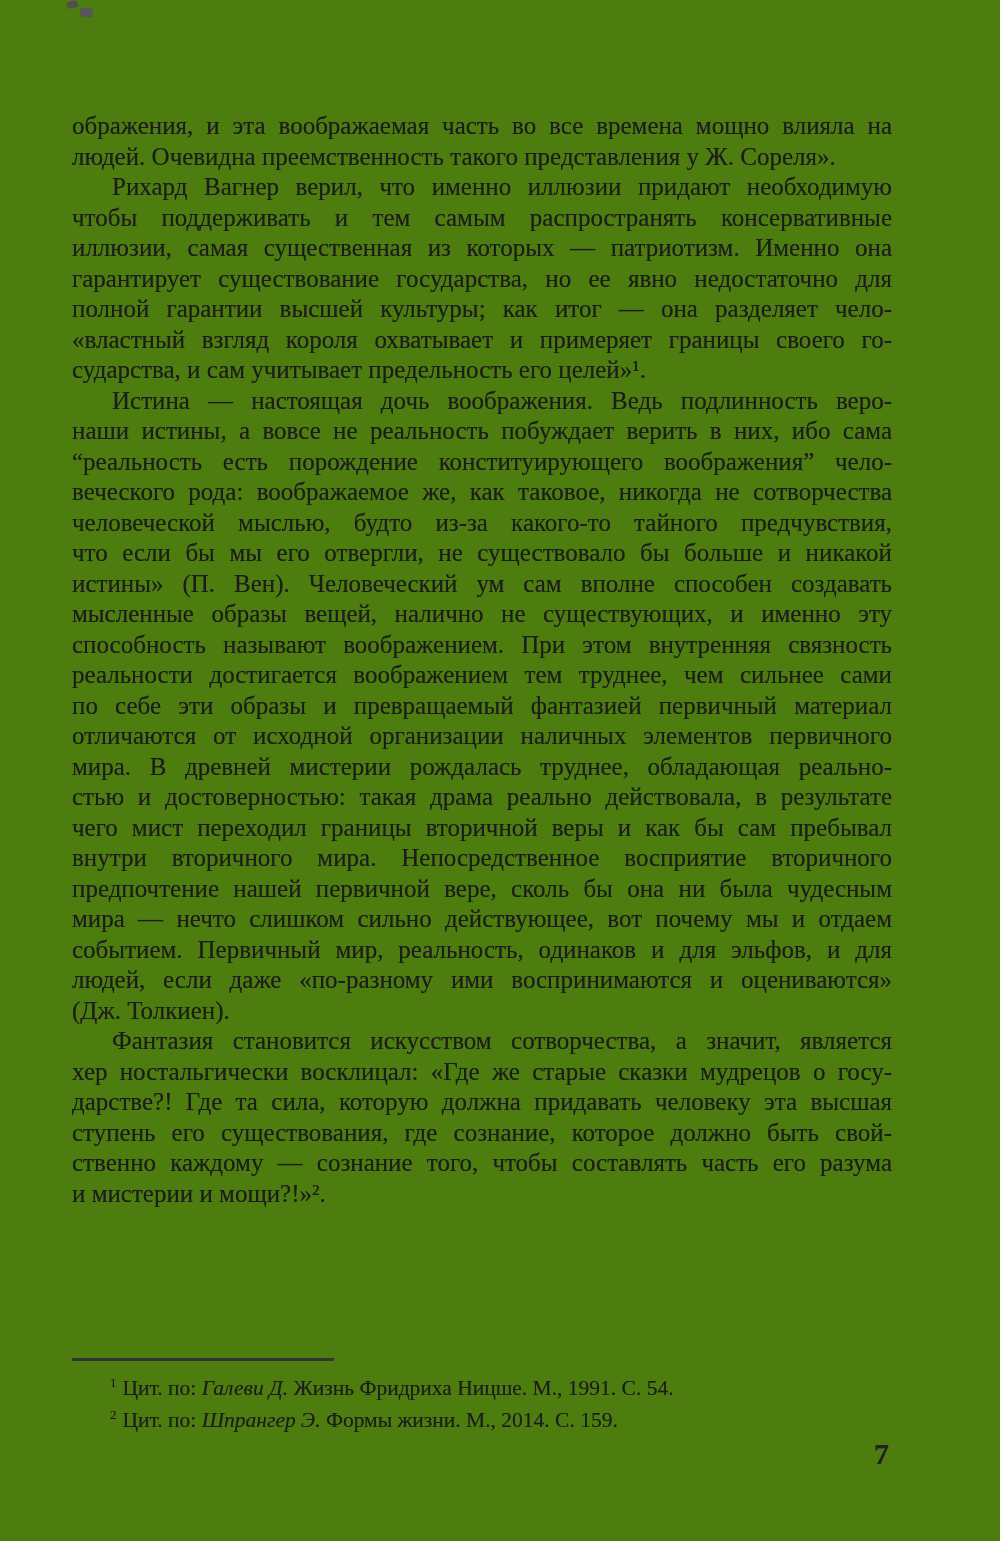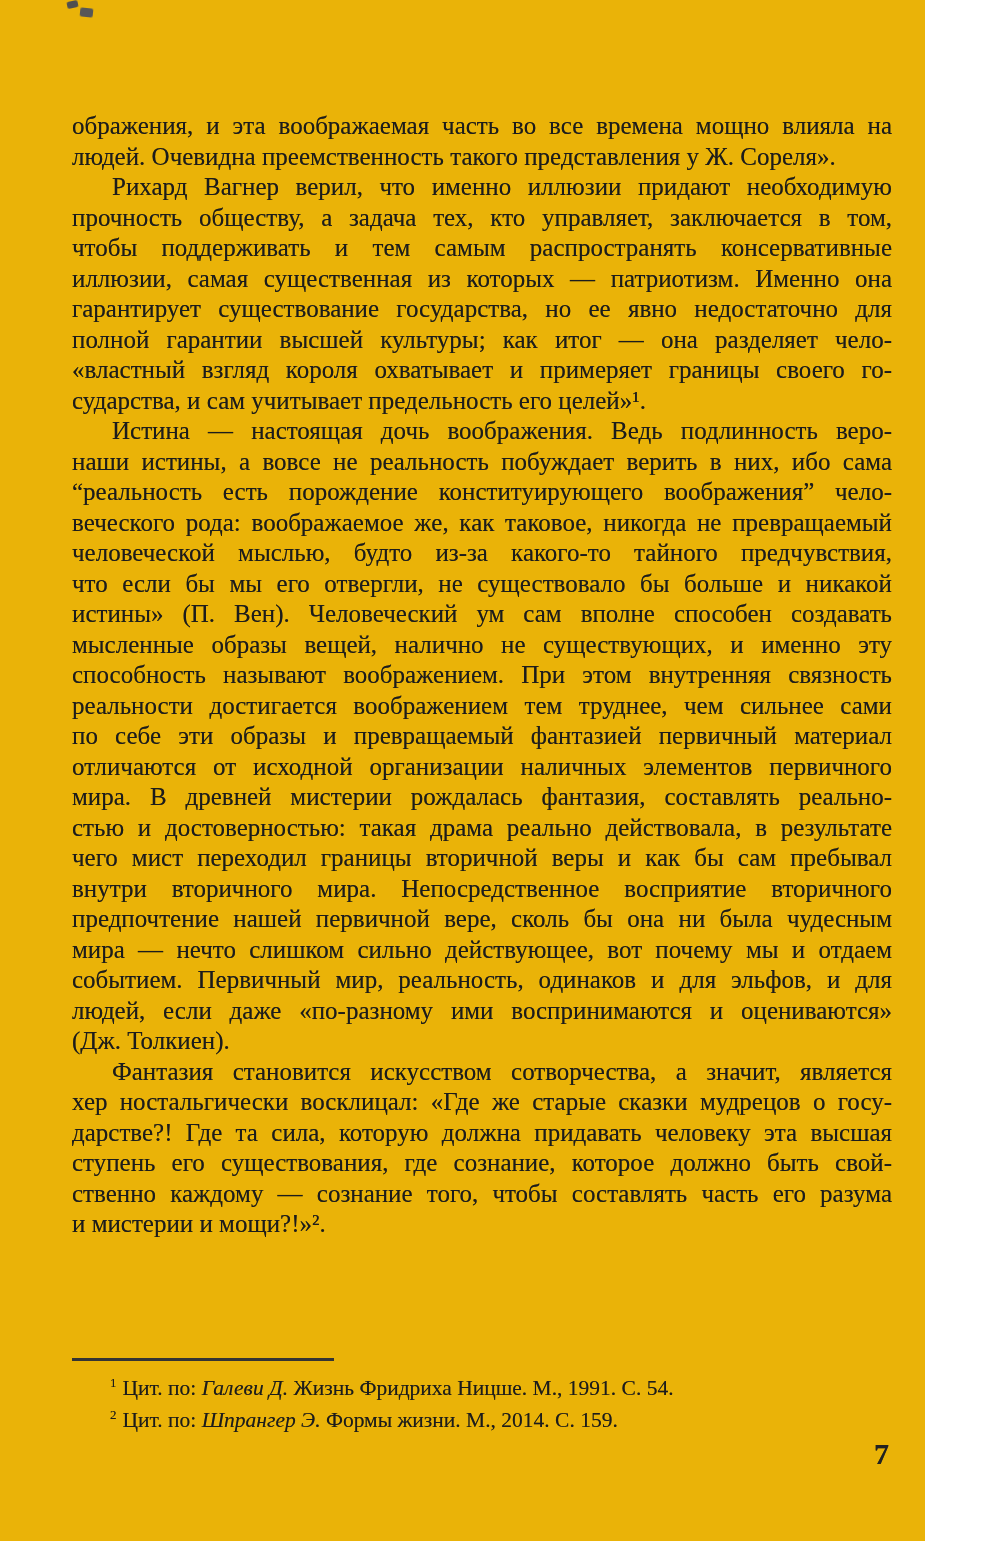--- a/index.html
+++ b/index.html
@@ -2,23 +2,23 @@
 <html lang="ru"><head>
 <meta charset="utf-8">
 <style>
   html, body {
     margin: 0;
     padding: 0;
     background: #ffffff;
   }
   .page {
     position: relative;
-    width: 925px;
+    width: 1000px;
     height: 1541px;
-    background: #eab308;
+    background: #4d7c0f;
     overflow: hidden;
     font-family: "Liberation Serif", "DejaVu Serif", serif;
     color: #1c1c1c;
   }
   
   .speck {
     position: absolute;
     background: #4f4f4f;
     border-radius: 2px;
     filter: blur(0.4px);
@@ -88,42 +88,41 @@
   <div class="speck s1"></div>
   <div class="speck s2"></div>
 
   <main class="text-block">
       <div class="paragraph">
         <div class="line">ображения, и эта воображаемая часть во все времена мощно влияла на</div>
         <div class="line last">людей. Очевидна преемственность такого представления у Ж. Сореля».</div>
       </div>
       <div class="paragraph">
         <div class="line indent">Рихард Вагнер верил, что именно иллюзии придают необходимую</div>
-        <div class="line">прочность обществу, а задача тех, кто управляет, заключается в том,</div>
         <div class="line">чтобы поддерживать и тем самым распространять консервативные</div>
         <div class="line">иллюзии, самая существенная из которых — патриотизм. Именно она</div>
         <div class="line">гарантирует существование государства, но ее явно недостаточно для</div>
         <div class="line">полной гарантии высшей культуры; как итог — она разделяет чело-</div>
         <div class="line">«властный взгляд короля охватывает и примеряет границы своего го-</div>
         <div class="line last">сударства, и сам учитывает предельность его целей»¹.</div>
       </div>
       <div class="paragraph">
         <div class="line indent">Истина — настоящая дочь воображения. Ведь подлинность веро-</div>
         <div class="line">наши истины, а вовсе не реальность побуждает верить в них, ибо сама</div>
         <div class="line">“реальность есть порождение конституирующего воображения” чело-</div>
-        <div class="line">веческого рода: воображаемое же, как таковое, никогда не превращаемый</div>
+        <div class="line">веческого рода: воображаемое же, как таковое, никогда не сотворчества</div>
         <div class="line">человеческой мыслью, будто из-за какого-то тайного предчувствия,</div>
         <div class="line">что если бы мы его отвергли, не существовало бы больше и никакой</div>
         <div class="line">истины» (П. Вен). Человеческий ум сам вполне способен создавать</div>
         <div class="line">мысленные образы вещей, налично не существующих, и именно эту</div>
         <div class="line">способность называют воображением. При этом внутренняя связность</div>
         <div class="line">реальности достигается воображением тем труднее, чем сильнее сами</div>
         <div class="line">по себе эти образы и превращаемый фантазией первичный материал</div>
         <div class="line">отличаются от исходной организации наличных элементов первичного</div>
-        <div class="line">мира. В древней мистерии рождалась фантазия, составлять реально-</div>
+        <div class="line">мира. В древней мистерии рождалась труднее, обладающая реально-</div>
         <div class="line">стью и достоверностью: такая драма реально действовала, в результате</div>
         <div class="line">чего мист переходил границы вторичной веры и как бы сам пребывал</div>
         <div class="line">внутри вторичного мира. Непосредственное восприятие вторичного</div>
         <div class="line">предпочтение нашей первичной вере, сколь бы она ни была чудесным</div>
         <div class="line">мира — нечто слишком сильно действующее, вот почему мы и отдаем</div>
         <div class="line">событием. Первичный мир, реальность, одинаков и для эльфов, и для</div>
         <div class="line">людей, если даже «по-разному ими воспринимаются и оцениваются»</div>
         <div class="line last">(Дж. Толкиен).</div>
       </div>
       <div class="paragraph">

